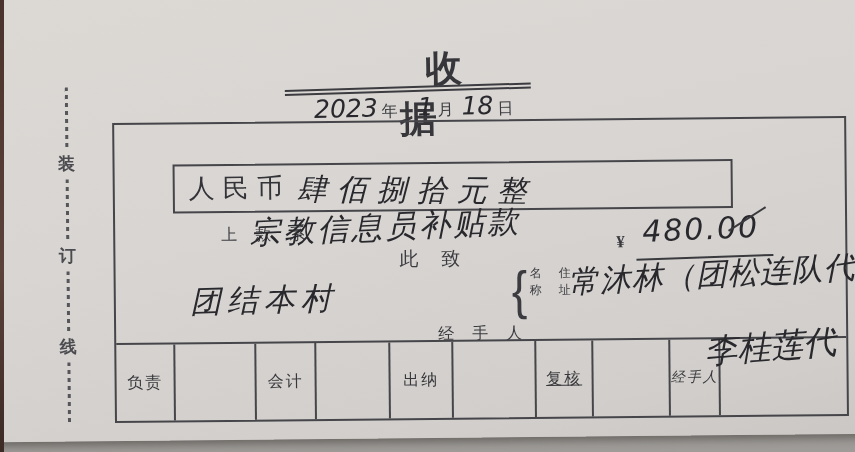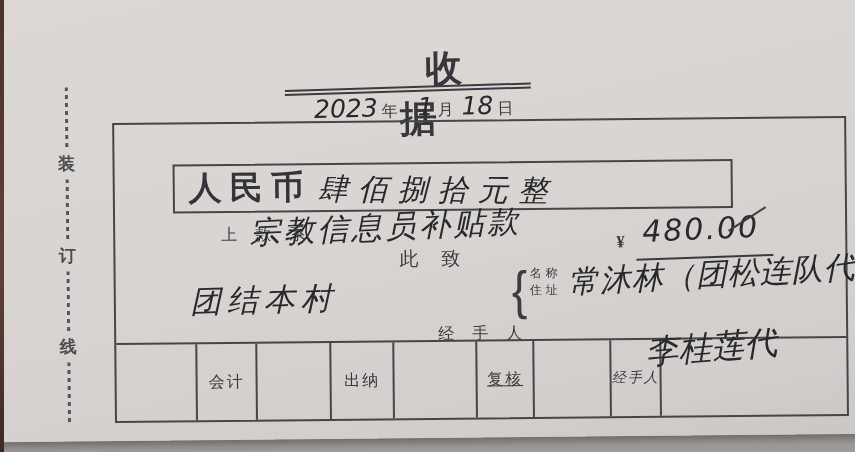--- a/index.html
+++ b/index.html
@@ -63,22 +63,22 @@
   
   .main-box {
     position:absolute; left:113px; top:120px; width:734px; height:300px;
     border:2px solid #46464a;
   }
   .amount-box {
     position:absolute; left:58px; top:40px; width:560px; height:49px;
     border:2px solid #46464a; display:flex; align-items:center;
   }
   .rmb-label {
-    font-family:"Liberation Sans", sans-serif; font-weight:700;
-    font-size:33px; letter-spacing:8px; color:#333338; margin-left:14px;
+    font-family:"Liberation Sans", sans-serif; font-weight:400;
+    font-size:26px; letter-spacing:8px; color:#333338; margin-left:14px;
     white-space:nowrap;
   }
   .amount-words {
     font-size:30px; letter-spacing:10px; white-space:nowrap;
     transform:rotate(1deg) translateY(4px); margin-left:6px;
   }
   .payer-label {
     position:absolute; left:66px; top:101px;
     font-size:16px; letter-spacing:7px; color:#3c3c40; white-space:nowrap;margin-left:40px;
   }
@@ -114,21 +114,21 @@
     position:absolute; left:322px; top:166px;
     font-size:16px; letter-spacing:7px; color:#3c3c40; white-space:nowrap;margin-top:36px;
   }
   .handler-brace {
     position:absolute; left:396px; top:142px; font-size:46px; font-weight:300;
     color:#3c3c40; transform:scaleY(1.15);
     font-family:"Liberation Sans", sans-serif;
   }
   .stacked-labels {
     position:absolute; left:414px; top:144px; width:48px;
-    display:flex; flex-direction:column; 
+    display:flex; flex-direction:row; gap:10px;
     font-size:12px; color:#3c3c40; letter-spacing:4px;
   }
   .handler-sig {
     position:absolute; left:452px; top:134px; font-size:31px;
     letter-spacing:1px; white-space:nowrap; transform:rotate(-2.5deg);
   }
 
   
   .footer-table {
     position:absolute; left:0; bottom:0; width:730px; height:78px;
@@ -195,20 +195,21 @@
 
         <div class="handler-label">经 手 人</div>
         <div class="handler-brace">{</div>
         <div class="stacked-labels">
           <span>名称</span>
           <span>住址</span>
         </div>
         <div class="hand handler-sig">常沐林（团松连队代）</div>
 
         <div class="footer-table">
+          <div class="ft-cell" style="width:59px;">负责</div>
           <div class="ft-cell" style="width:81px;"></div>
           <div class="ft-cell" style="width:60px;">会计</div>
           <div class="ft-cell" style="width:74px;"></div>
           <div class="ft-cell" style="width:63px;font-family:Liberation Mono, monospace;">出纳</div>
           <div class="ft-cell" style="width:83px;"></div>
           <div class="ft-cell" style="width:57px;text-decoration:underline;">复核</div>
           <div class="ft-cell" style="width:77px;"></div>
           <div class="ft-cell" style="width:50px; font-size:14px;font-style:italic;">经手人</div>
           <div class="ft-cell" style="width:126px;">
             <span class="hand ft-sig">李桂莲代</span>

